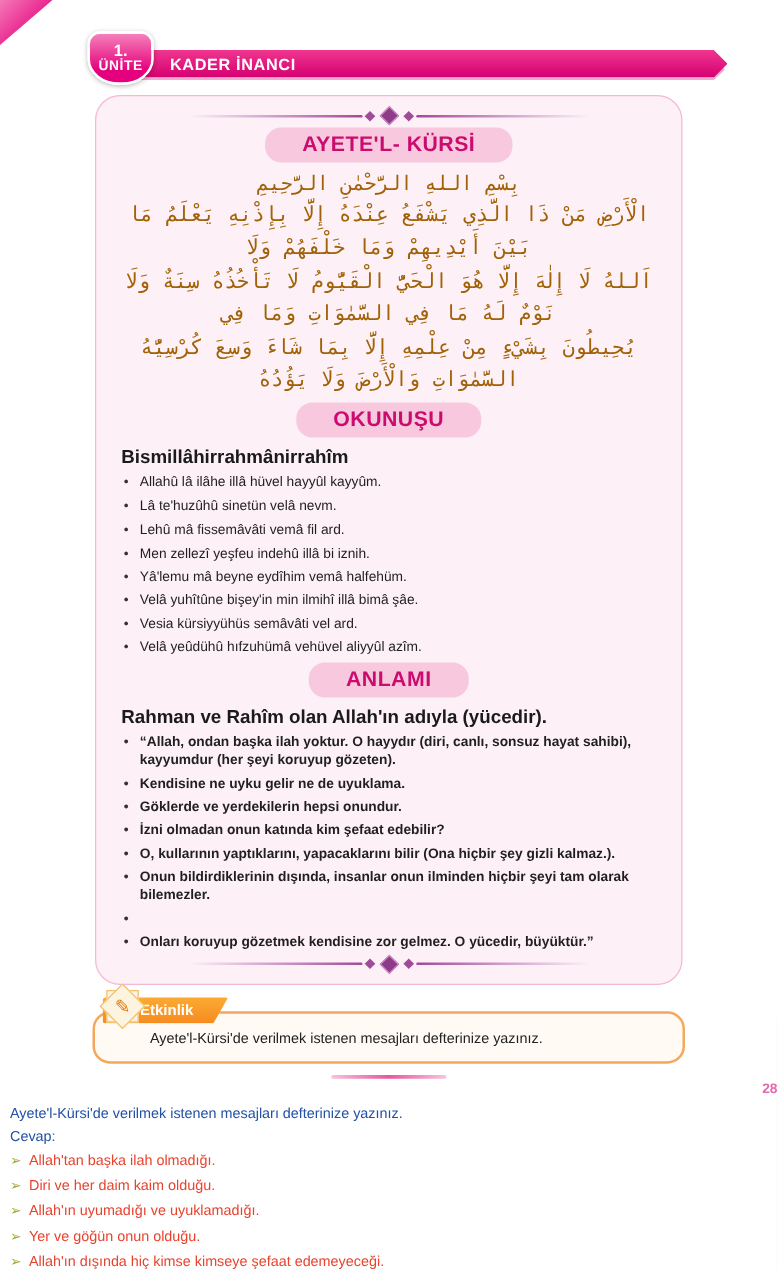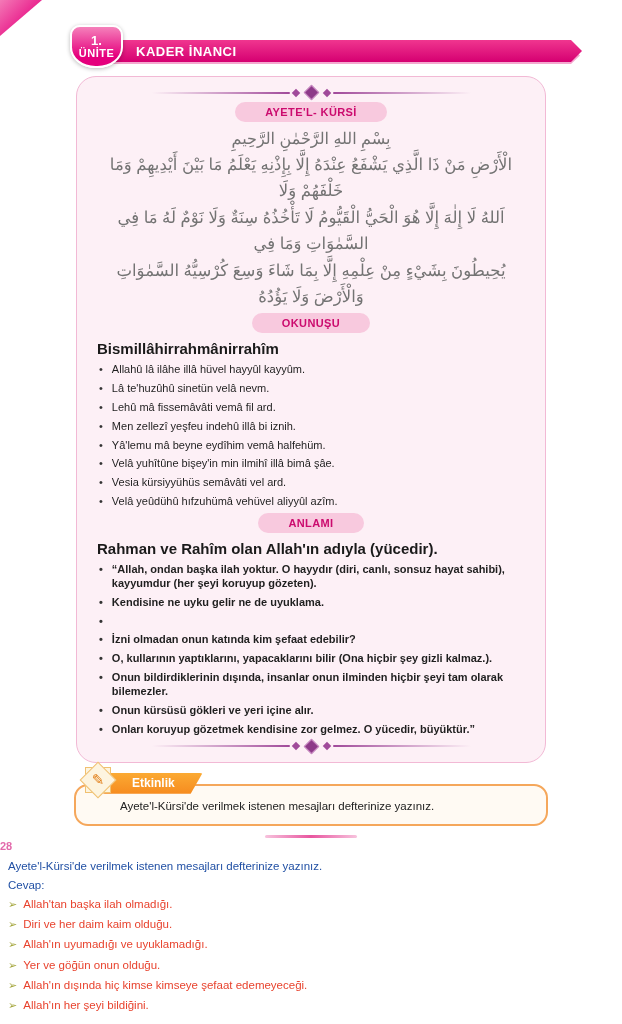--- a/index.html
+++ b/index.html
@@ -50,59 +50,59 @@
   .ornament { display: flex; align-items: center; justify-content: center; margin: 2px 0 4px; }
   .orn-line { width: 138px; height: 2px; border-radius: 1px;
     background: linear-gradient(90deg, rgba(160,74,154,0), #a04a9a); }
   .orn-line.flip { transform: scaleX(-1); }
   .orn-d { width: 6px; height: 6px; background: #a04a9a; transform: rotate(45deg); margin: 0 3px; }
   .orn-d.center { width: 11px; height: 11px; background: #8d3a88; margin: 0 4px; border: 1px solid #c98ac2; }
 
   .pill {
     width: fit-content; margin: 4px auto 7px;
     background: #f8c9de; color: #cb0b6e;
-    font-weight: bold; font-size: 11px; letter-spacing: .4px;
+    font-weight: bold; font-size: 17px; letter-spacing: .4px;
     padding: 4px 30px; border-radius: 13px;
   }
 
-  .arabic { direction: rtl; text-align: center; color: #737373;
-    font-family: Liberation Sans, sans-serif; margin: 2px 4px 2px; }
+  .arabic { direction: rtl; text-align: center; color: #a16207;
+    font-family: Liberation Mono, monospace; margin: 2px 4px 2px; }
   .basmala { font-size: 16px; margin-bottom: 3px; }
   .arabic-line { font-size: 16.5px; line-height: 1.6; }
 
   .intro { font-weight: bold; font-size: 15px; color: #1a1a1a; margin: 2px 0 5px 4px; }
 
   .item-list { list-style: none; margin: 0; padding: 0 0 0 6px; }
   .li-row { display: flex; gap: 9px; font-size: 11px; color: #1f1f1f;
     margin-bottom: 4.5px; line-height: 1.3; }
   .li-row .dot { color: #333; flex: 0 0 auto; }
   .bold-list .li-row { font-weight: bold; }
 
   
   .activity { position: relative; width: 474px; margin: 21px auto 0; }
   .activity-badge {
-    position: absolute; top: -11px; left: 28px; z-index: 2;
+    position: absolute; top: -11px; left: 8px; z-index: 2;
     background: linear-gradient(180deg, #fbaa33, #f68b1f);
     color: #fff; font-weight: bold; font-size: 12px;
     padding: 3px 28px 4px 30px; border-radius: 3px;
     clip-path: polygon(0 0, 100% 0, calc(100% - 12px) 100%, 0 100%);
   }
   .star-wrap { position: absolute; top: -22px; left: 6px; width: 36px; height: 36px; z-index: 3; }
   .star-a, .star-b { position: absolute; inset: 5px; background: #fdf4df; border: 1px solid #f0c070; }
   .star-b { transform: rotate(45deg); }
   .pencil { position: absolute; inset: 0; display: flex; align-items: center; justify-content: center;
     color: #e07b12; font-size: 15px; }
   .activity-box {
     border: 2px solid #f5a75b; background: #fffaf3; border-radius: 14px;
     padding: 14px 18px 12px 44px; font-size: 11.5px; color: #222;
   }
   .activity-box p { margin: 0; }
 
   
-  .page-footer { margin-top: 9px; text-align: left; }
+  .page-footer { margin-top: 9px; text-align: right; }
   .footer-line { width: 92px; height: 3px; margin: 0 auto 2px; border-radius: 2px;
     background: linear-gradient(90deg, #f7c3dd, #e8569f, #f7c3dd); }
   .page-number { color: #e36aab; font-size: 11px; font-weight: bold; }
 
   
   .answers { margin: 8px 12px 0 8px; }
   .answer-q { color: #2150a4; font-size: 11.5px; margin: 0 0 7px; }
   .answers-list { list-style: none; margin: 2px 0 0; padding: 0; }
   .ans-row { display: flex; gap: 6px; color: #e8432e; font-size: 11.5px;
     margin-bottom: 6.5px; line-height: 1.2; }
@@ -204,40 +204,40 @@
         <span>“Allah, ondan başka ilah yoktur. O hayydır (diri, canlı, sonsuz hayat sahibi), kayyumdur (her şeyi koruyup gözeten).</span>
       </li>
 
       <li class="li-row">
         <span class="dot">•</span>
         <span>Kendisine ne uyku gelir ne de uyuklama.</span>
       </li>
 
       <li class="li-row">
         <span class="dot">•</span>
+        <span>Göklerde ve yerdekilerin hepsi onundur.</span>
       </li>
 
       <li class="li-row">
         <span class="dot">•</span>
         <span>İzni olmadan onun katında kim şefaat edebilir?</span>
       </li>
 
       <li class="li-row">
         <span class="dot">•</span>
         <span>O, kullarının yaptıklarını, yapacaklarını bilir (Ona hiçbir şey gizli kalmaz.).</span>
       </li>
 
       <li class="li-row">
         <span class="dot">•</span>
         <span>Onun bildirdiklerinin dışında, insanlar onun ilminden hiçbir şeyi tam olarak bilemezler.</span>
       </li>
 
       <li class="li-row">
         <span class="dot">•</span>
-        <span>Onun kürsüsü gökleri ve yeri içine alır.</span>
       </li>
 
       <li class="li-row">
         <span class="dot">•</span>
         <span>Onları koruyup gözetmek kendisine zor gelmez. O yücedir, büyüktür.”</span>
       </li>
     </ul>
 
   <div class="ornament">
     <span class="orn-line"></span>

